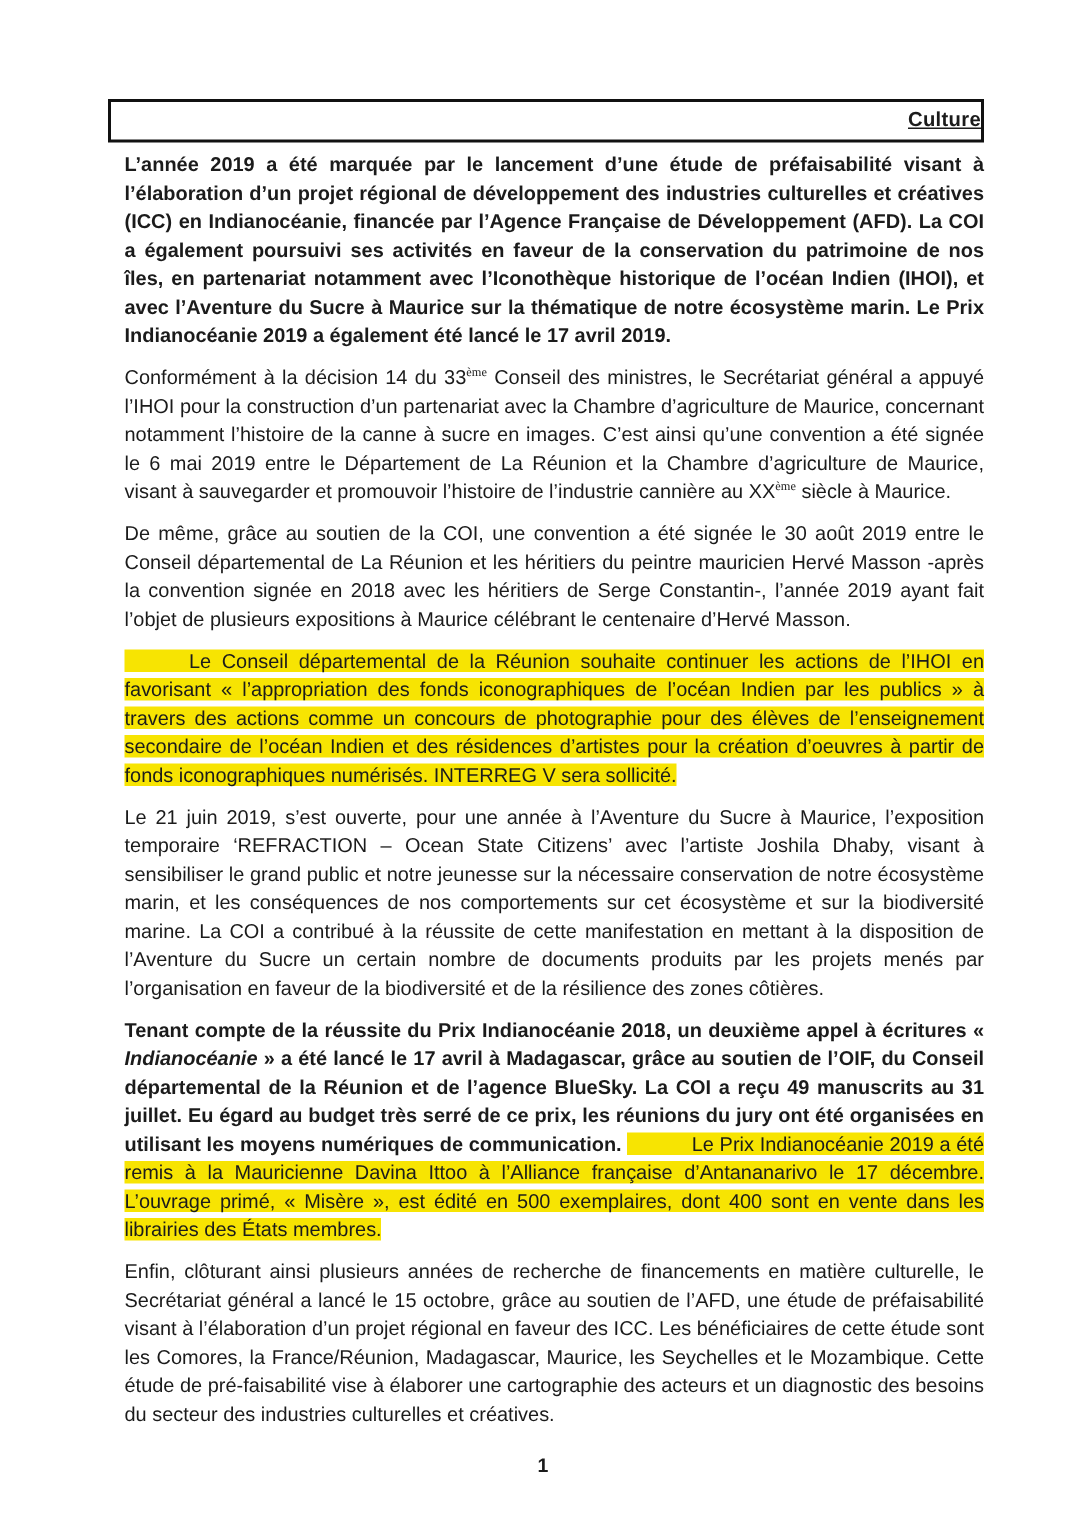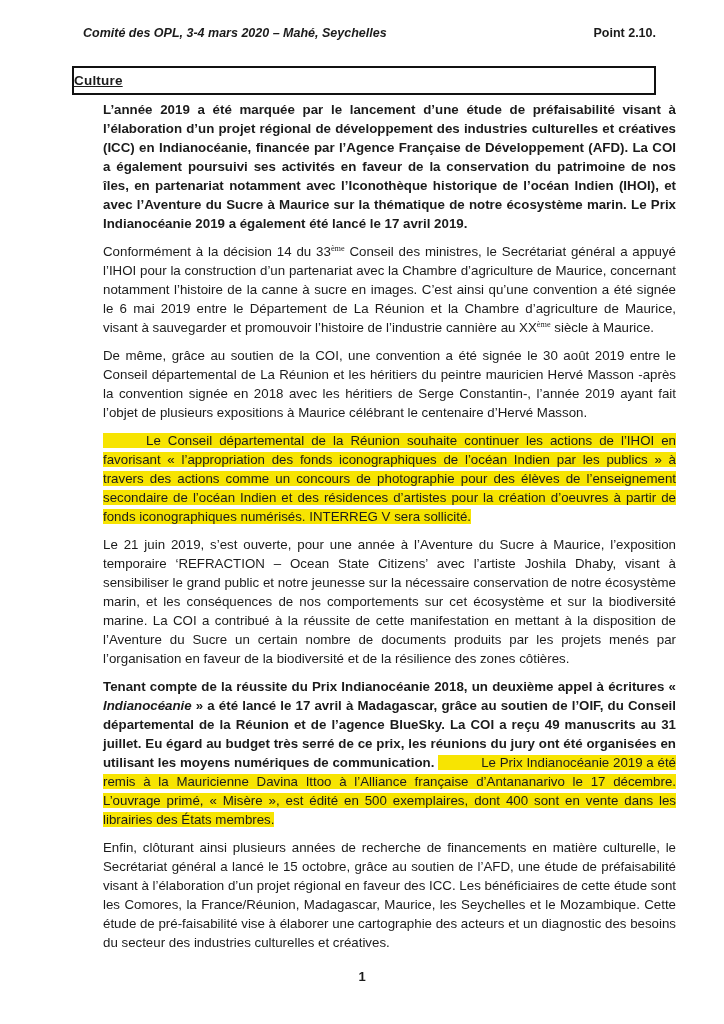--- a/index.html
+++ b/index.html
@@ -24,39 +24,38 @@
     font-weight: bold;
   }
   .header-left { font-style: italic; }
   .header-right { font-style: normal; }
   .title-box {
     position: absolute;
     top: 66px;
     left: 72px;
     width: 580px;
     border: 2px solid #111111;
-    text-align: left;
+    text-align: right;
     padding: 3px 0 4px 0;
     background: #ffffff;
   }
   .title-text {
     font-weight: bold;
     text-decoration: underline;
     font-size: 13.5px;
     letter-spacing: 0.2px;
   }
   .doc-body {
     position: absolute;
     top: 100px;
     left: 83px;
     width: 573px;
     text-align: justify;
     font-size: 13.3px;
     line-height: 19px;
-    margin-left: 20px;
   }
   .para { margin: 0 0 9px 0; }
   .b  { font-weight: bold; }
   .i  { font-style: italic; }
   .hl { background: #f7e402; padding-left: 43px; }
   .sup { vertical-align: super; font-size: 0.62em; line-height: 0; font-family: Liberation Serif, serif; }
   .page-number {
     position: absolute;
     bottom: 40px;
     left: 0;
@@ -64,24 +63,20 @@
     text-align: center;
     font-weight: bold;
     font-size: 13px;
   }
 </style>
 </head>
 <body>
 
 <div class="page">
 
-  <div class="header">
-    <span class="header-left">Comité des OPL, 3-4 mars 2020 – Mahé, Seychelles</span>
-    <span class="header-right">Point 2.10.</span>
-  </div>
 
   <div class="title-box">
     <span class="title-text">Culture</span>
   </div>
 
   <div class="doc-body" id="paragraphs">
       <p class="para"><span class="b">L’année 2019 a été marquée par le lancement d’une étude de préfaisabilité visant à l’élaboration d’un projet régional de développement des industries culturelles et créatives (ICC) en Indianocéanie, financée par l’Agence Française de Développement (AFD). La COI a également poursuivi ses activités en faveur de la conservation du patrimoine de nos îles, en partenariat notamment avec l’Iconothèque historique de l’océan Indien (IHOI), et avec l’Aventure du Sucre à Maurice sur la thématique de notre écosystème marin. Le Prix Indianocéanie 2019 a également été lancé le 17 avril 2019.</span></p>
       <p class="para"><span>Conformément à la décision 14 du 33</span><span class="sup">ème</span><span> Conseil des ministres, le Secrétariat général a appuyé l’IHOI pour la construction d’un partenariat avec la Chambre d’agriculture de Maurice, concernant notamment l’histoire de la canne à sucre en images. C’est ainsi qu’une convention a été signée le 6 mai 2019 entre le Département de La Réunion et la Chambre d’agriculture de Maurice, visant à sauvegarder et promouvoir l’histoire de l’industrie cannière au XX</span><span class="sup">ème</span><span> siècle à Maurice.</span></p>
       <p class="para"><span>De même, grâce au soutien de la COI, une convention a été signée le 30 août 2019 entre le Conseil départemental de La Réunion et les héritiers du peintre mauricien Hervé Masson -après la convention signée en 2018 avec les héritiers de Serge Constantin-, l’année 2019 ayant fait l’objet de plusieurs expositions à Maurice célébrant le centenaire d’Hervé Masson.</span></p>
       <p class="para"><span class="hl">Le Conseil départemental de la Réunion souhaite continuer les actions de l’IHOI en favorisant « l’appropriation des fonds iconographiques de l’océan Indien par les publics » à travers des actions comme un concours de photographie pour des élèves de l’enseignement secondaire de l’océan Indien et des résidences d’artistes pour la création d’oeuvres à partir de fonds iconographiques numérisés. INTERREG V sera sollicité.</span></p>

